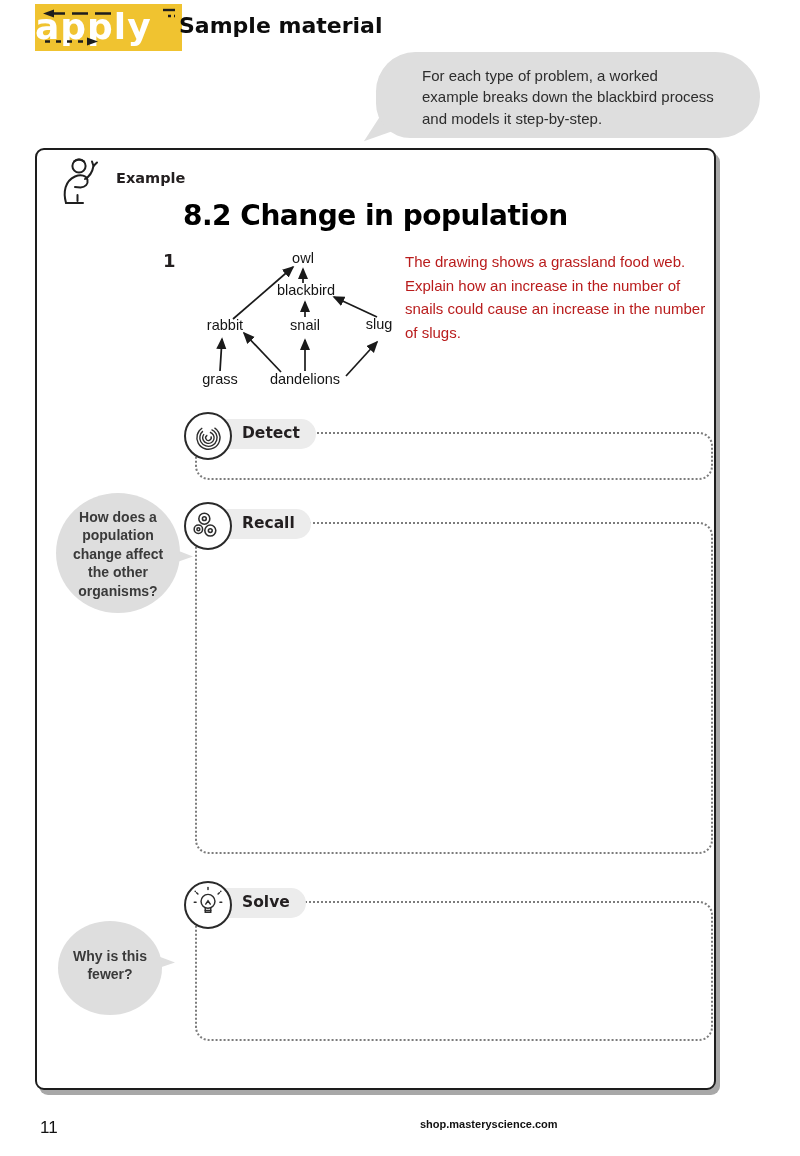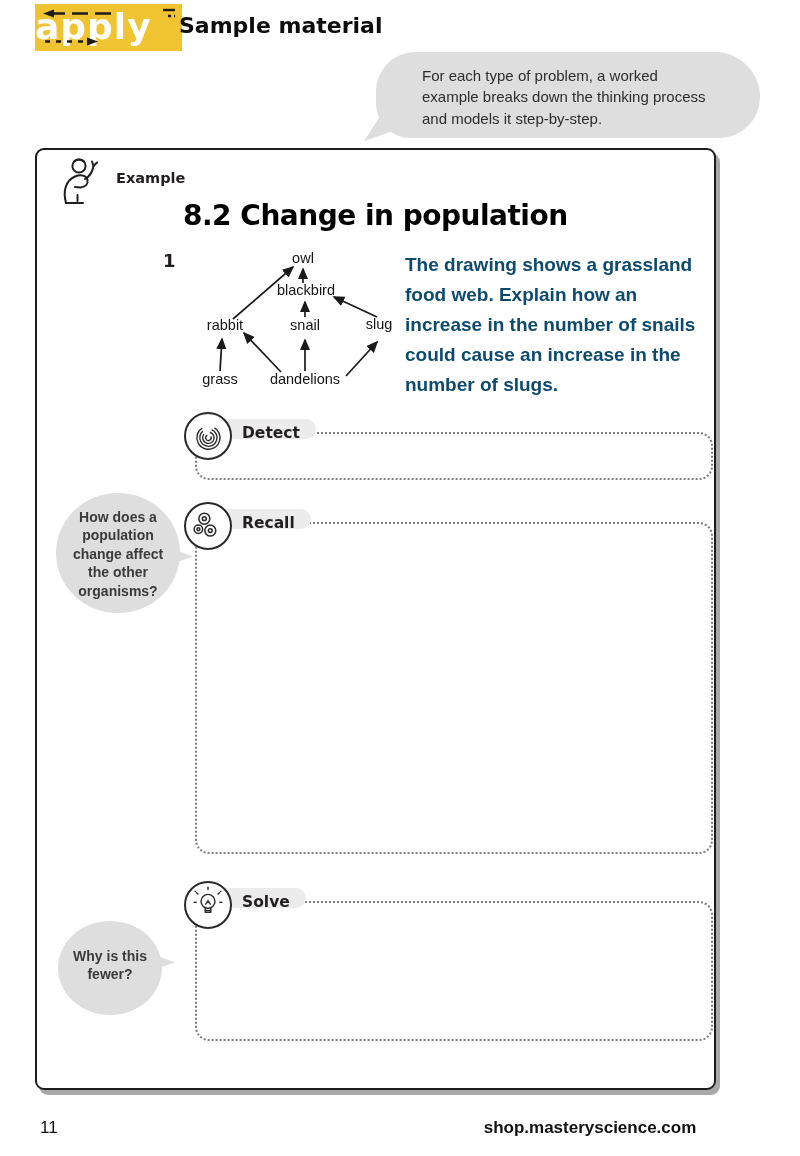--- a/index.html
+++ b/index.html
@@ -65,30 +65,30 @@
     font-weight:bold; font-size:14.5px;
   }
   .heading {
     left:183px; top:199px; font-family:"DejaVu Sans", sans-serif;
     font-weight:bold; font-size:28px; letter-spacing:-0.5px; color:#000000;
   }
   .q-number { left:163px; top:250px; font-weight:bold; font-size:18px;
     font-family:"DejaVu Sans", sans-serif; }
   .question-text {
     left:405px; top:250px; width:308px;
-    font-weight:bold; font-size:19px; line-height:1.58; color:#0c4a6e;
+    font-weight:normal; font-size:15px; line-height:1.58; color:#b91c1c;
   }
 
   
   .icon-circle {
     width:48px; height:48px; border:2.3px solid #2a2a2a; border-radius:50%;
     background:#fff; z-index:3;
   }
   .pill {
-    height:20px; line-height:29px; background:#ECECEC; border-radius:16px;
+    height:30px; line-height:29px; background:#ECECEC; border-radius:16px;
     padding:0 16px 0 36px; z-index:2;
     font-family:"DejaVu Sans", sans-serif; font-weight:bold; font-size:15.5px;
   }
   .dotted-box {
     border:2px dotted #7c7c7c; border-radius:14px; background:#fff; z-index:1;
   }
   .hand { color:#333; }
 
   
   .detect-circle { left:184px; top:412px; }
@@ -113,22 +113,22 @@
 
   
   .solve-circle { left:184px; top:881px; }
   .solve-pill { left:206px; top:888px; }
   .solve-box { left:195px; top:901px; width:518px; height:140px; }
   .solve-lines { left:212px; top:926px; width:490px; }
   .solve-lines p { font-size:13.5px; margin-bottom:13px; white-space:nowrap; color:#2e2e2e; }
 
   
   .page-number { left:40px; top:1118px; font-size:17px; color:#111; }
-  .website { left:420px; top:1118px; width:340px; text-align:center;
-    font-weight:bold; font-size:17px; color:#111; text-decoration:none; }
+  .website { left:420px; top:1118px; width:340px; text-align:left;
+    font-weight:bold; font-size:11px; color:#111; text-decoration:none; }
 
   svg text { font-family:"Liberation Sans", sans-serif; }
   .org-letter { font-family:"DejaVu Sans", sans-serif; }
 </style>
 </head>
 <body>
 
 <div id="page">
 
   <div class="abs logo" style="background-color: rgb(240, 195, 48);">
@@ -143,21 +143,21 @@
     <svg style="right:5px; top:3px;" width="18" height="12" viewBox="0 0 18 12">
       <line x1="4" y1="3" x2="16" y2="3" stroke="#1d1d1d" stroke-width="2.4"></line>
       <line x1="9" y1="9" x2="16" y2="9" stroke="#1d1d1d" stroke-width="2.4" stroke-dasharray="3 3"></line>
     </svg>
     <span class="logo-text">apply</span>
   </div>
   <div class="abs page-title">Sample material</div>
 
   <div class="abs bubble tail-top" style="background-color: rgb(222, 222, 222);"></div>
   <div class="abs bubble bubble-top" style="background-color: rgb(222, 222, 222);">
-    <p>For each type of problem, a worked example breaks down the thinking process and models it step-by-step.</p>
+    <p>For each type of problem, a worked example breaks down the blackbird process and models it step-by-step.</p>
   </div>
 
   <div class="abs main-box"></div>
 
   <svg class="abs" style="left:56px; top:156px;" width="54" height="50" viewBox="0 0 54 50">
     <g fill="none" stroke="#1f1f1f" stroke-width="2" stroke-linecap="round" stroke-linejoin="round">
       <circle cx="23" cy="10" r="6.6"></circle>
       <path d="M18.2,5.2 Q23,1.5 28.2,5.5"></path>
       <path d="M10,47 C7,36 9,25 19,20.5 C25,18 30.5,19.5 31.5,24 C32.3,28 29.5,31 24.5,31.5 L19,31"></path>
       <path d="M29,23 C33.5,20.5 36.5,15.5 37.5,10"></path>

